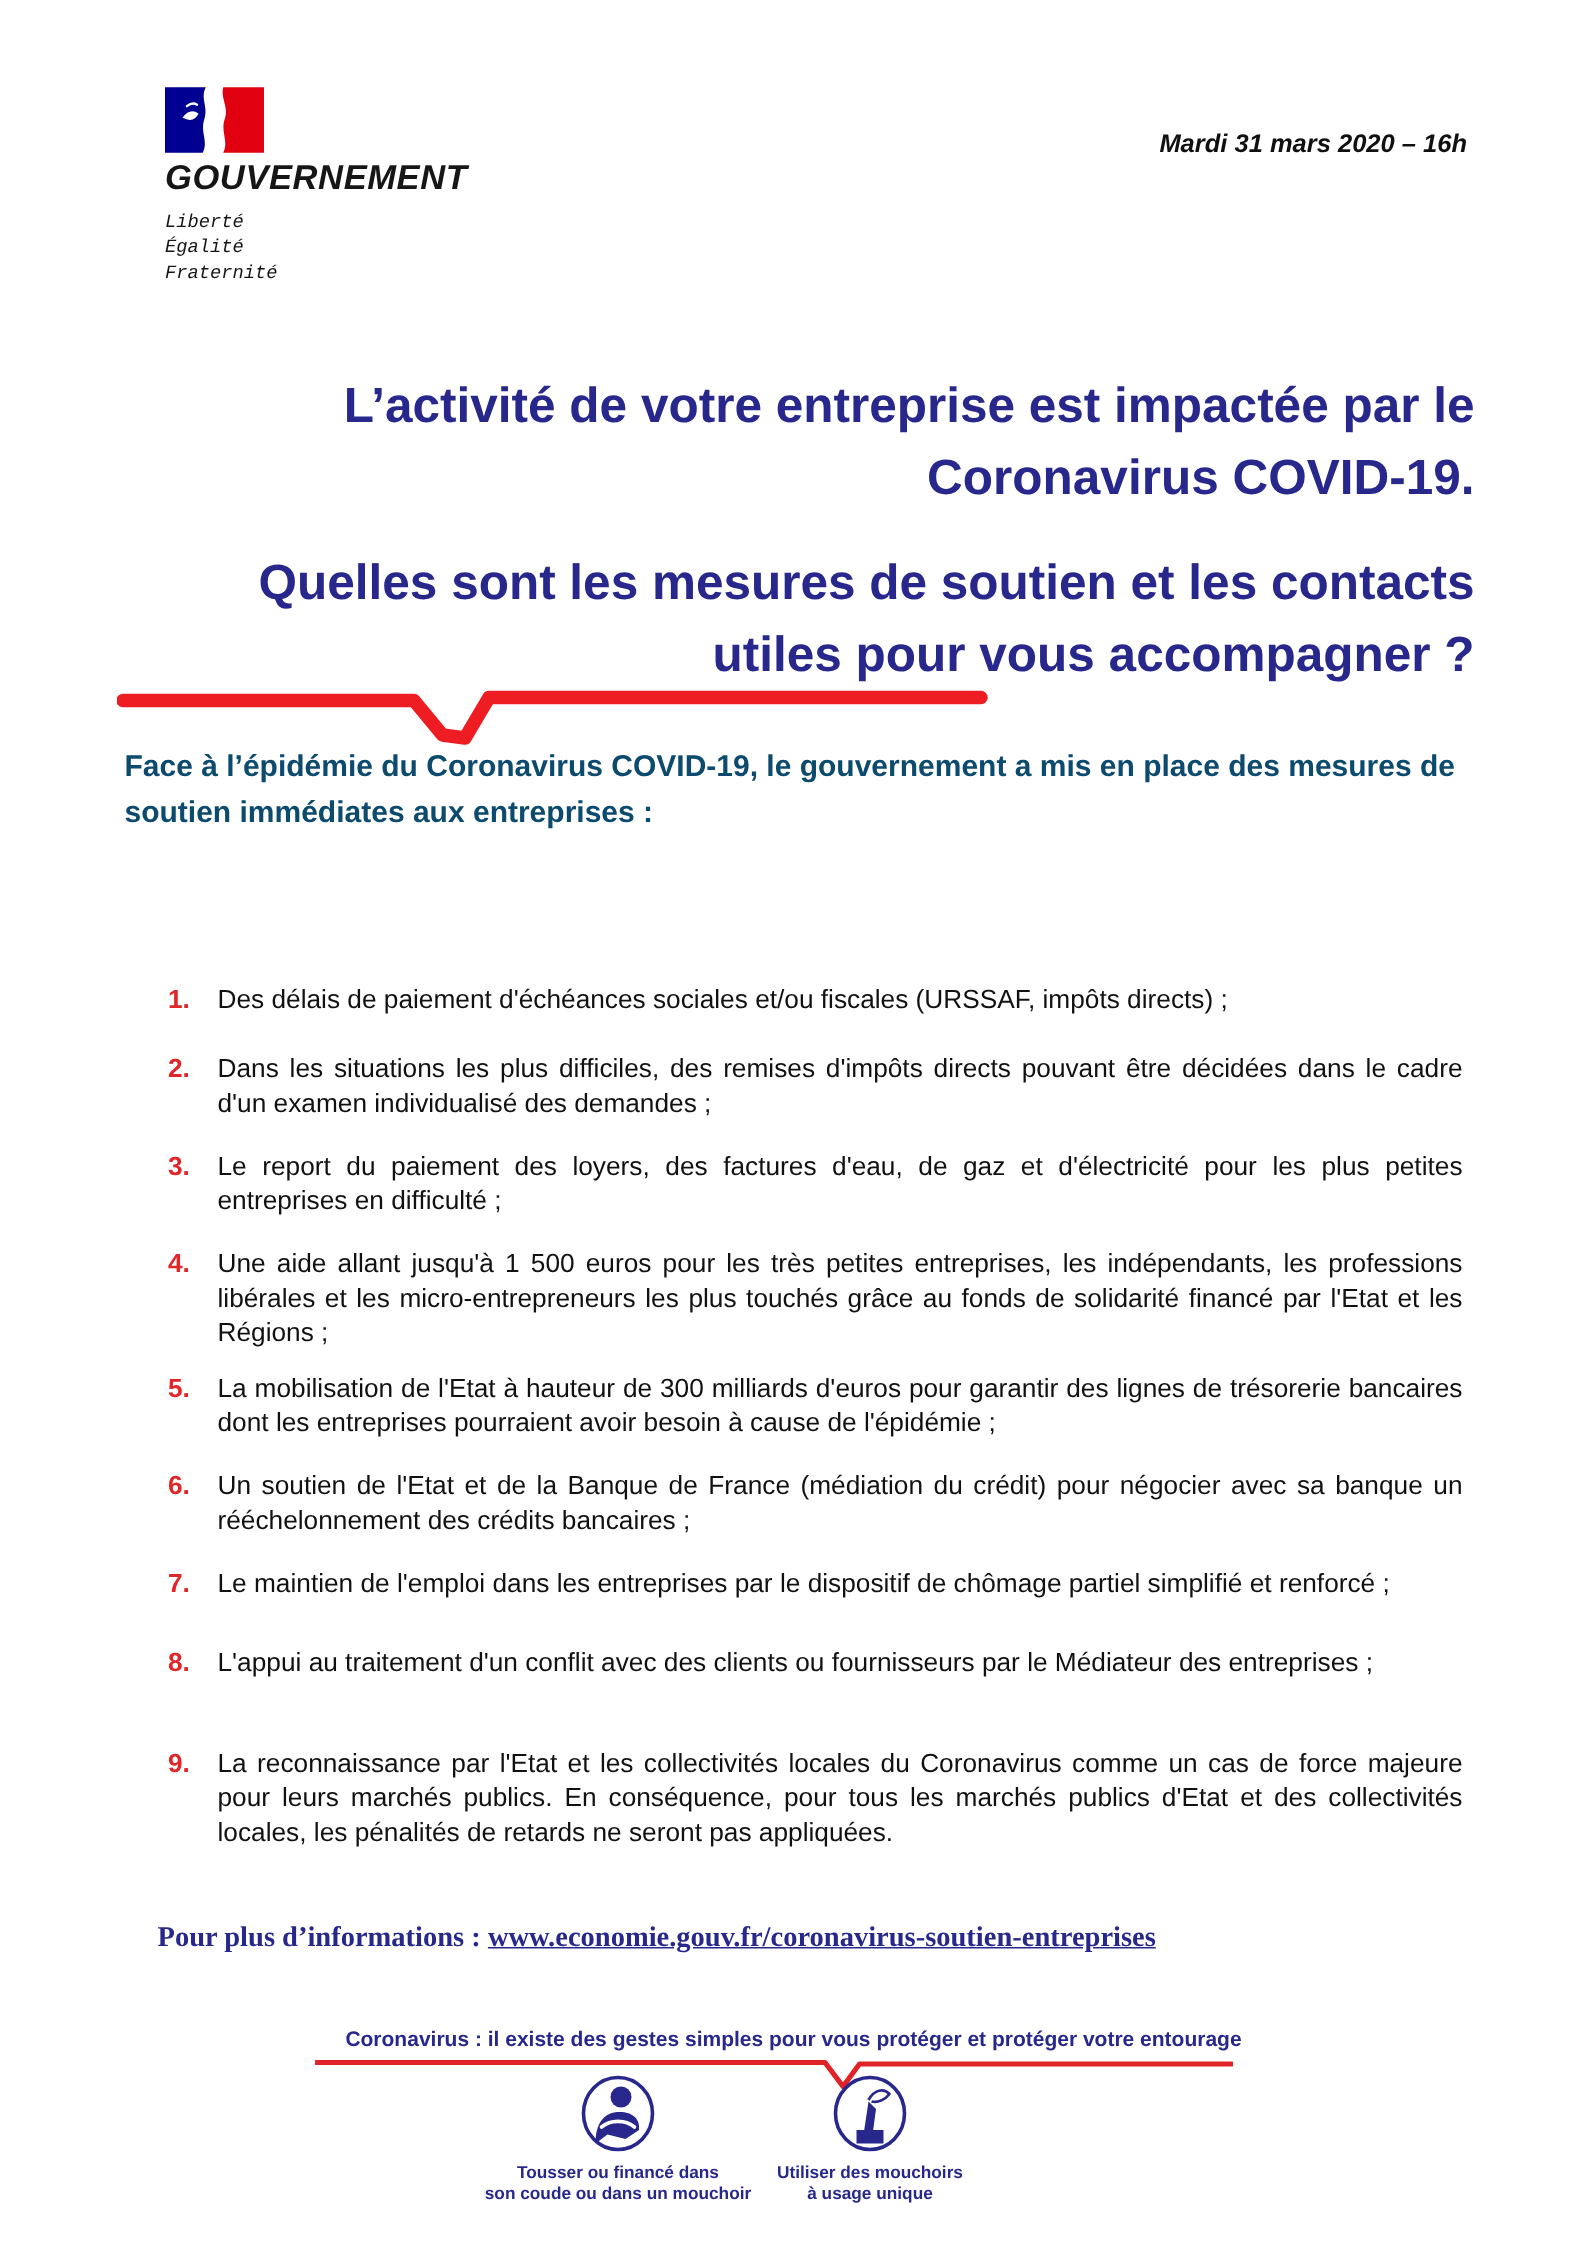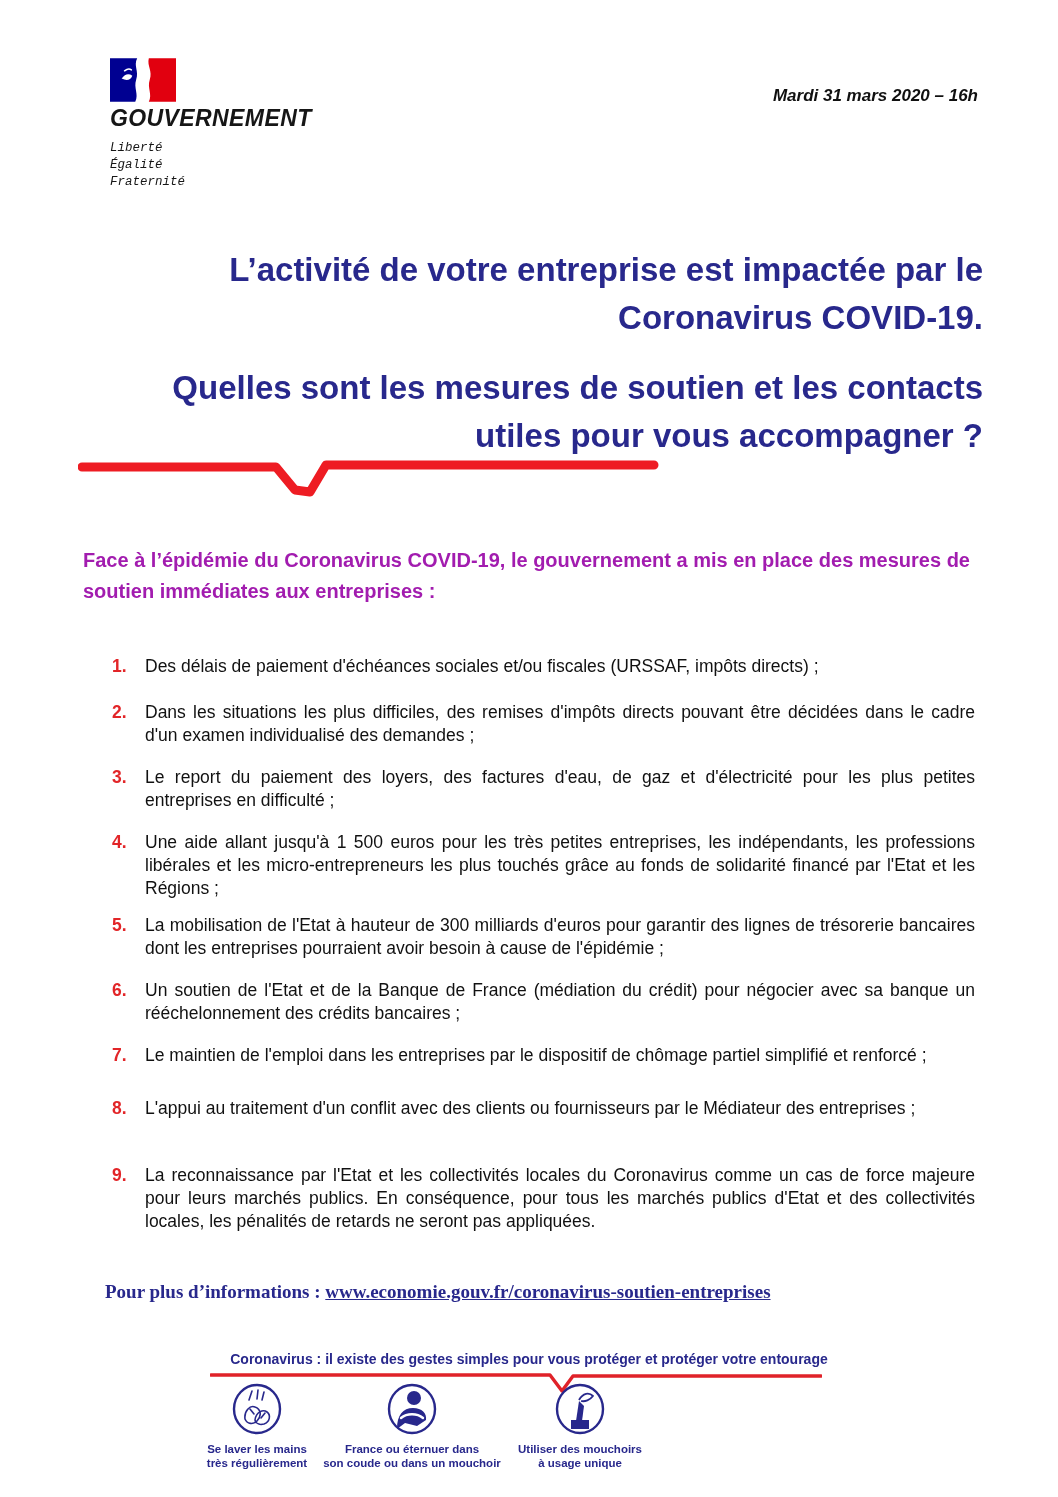--- a/index.html
+++ b/index.html
@@ -15,22 +15,22 @@
   .date{position:absolute;right:80px;top:86px;font-size:17px;font-weight:bold;font-style:italic;color:#101010;white-space:nowrap;}
   
   .title,.subtitle{
     position:absolute;left:83px;width:900px;margin:0;
     font-size:33px;line-height:48px;font-weight:bold;color:#28288C;text-align:right;
   }
   .title{top:246px;}
   .subtitle{top:364px;}
   .underline-svg{position:absolute;left:78px;top:458px;width:582px;height:42px;}
   
-  .intro{position:absolute;left:83px;top:545px;width:900px;margin:0;
-    font-size:20px;line-height:31px;font-weight:bold;color:#a21caf;}
+  .intro{position:absolute;left:83px;top:496px;width:900px;margin:0;
+    font-size:20px;line-height:31px;font-weight:bold;color:#0c4a6e;}
   
   .measure{position:absolute;left:112px;width:863px;}
   .measure .num{position:absolute;left:0;top:0;width:26px;font-size:17.5px;line-height:23px;font-weight:bold;color:#E22528;}
   .measure p{margin:0 0 0 33px;font-size:17.5px;line-height:23px;color:#111111;text-align:justify;}
   
   .info{position:absolute;left:105px;top:1281px;width:880px;margin:0;
     font-size:19px;font-weight:bold;color:#28288C;font-family:Liberation Serif, serif;}
   .info a{color:#28288C;text-decoration:underline;}
   
   .banner-title{position:absolute;left:129px;top:1351px;width:800px;margin:0;
@@ -107,48 +107,30 @@
     <p>La reconnaissance par l'Etat et les collectivités locales du Coronavirus comme un cas de force majeure pour leurs marchés publics. En conséquence, pour tous les marchés publics d'Etat et des collectivités locales, les pénalités de retards ne seront pas appliquées.</p>
   </div>
 
   <p class="info"><span>Pour plus d’informations&nbsp;: </span><a href="#">www.economie.gouv.fr/coronavirus-soutien-entreprises</a></p>
 
   <p class="banner-title">Coronavirus&nbsp;: il existe des gestes simples pour vous protéger et protéger votre entourage</p>
   <svg class="banner-line-svg" viewBox="0 0 612 26">
     <path d="M1,3 H340 L352,19 L363,4 H611" fill="none" stroke="#E02229" stroke-width="3.4" stroke-linejoin="round" stroke-linecap="round"></path>
   </svg>
 
-  <div class="gesture" style="left:162px">
-    <svg class="badge" viewBox="0 0 50 52">
-      <ellipse cx="25" cy="26" rx="23" ry="24" fill="none" stroke="#28288C" stroke-width="2.4"></ellipse>
-      <g stroke="#28288C" stroke-width="1.6" fill="none" stroke-linecap="round">
-        <path d="M20,8 L17,17"></path>
-          <path d="M26,7 L25,16"></path>
-          <path d="M32,9 L30,17"></path>
-        <path d="M13,36 C12,28 18,22 23,24 C29,26 30,33 25,38 C21,42 15,41 13,36 Z"></path>
-        <path d="M23,37 C24,29 31,26 35,29 C39,32 38,39 32,41 C28,42 24,41 23,37 Z"></path>
-        <path d="M18,26 L22,31"></path>
-          <path d="M33,30 L29,35"></path>
-      </g>
-    </svg>
-    <div class="caption">
-      <div>Se laver les mains</div>
-      <div>très régulièrement</div>
-    </div>
-  </div>
 
   <div class="gesture" style="left:317px">
     <svg class="badge" viewBox="0 0 50 52">
       <ellipse cx="25" cy="26" rx="23" ry="24" fill="none" stroke="#28288C" stroke-width="2.4"></ellipse>
       <circle cx="27" cy="15" r="7" fill="#28288C"></circle>
       <path d="M10,46 C10,32 16,25 26,25 C35,25 40,30 39,37 L30,43 L18,40 Z" fill="#28288C"></path>
       <path d="M14,35 C20,30 30,30 36,35" stroke="#ffffff" stroke-width="2.4" fill="none" stroke-linecap="round"></path>
     </svg>
     <div class="caption">
-      <div>France ou éternuer dans</div>
+      <div>Tousser ou financé dans</div>
       <div>son coude ou dans un mouchoir</div>
     </div>
   </div>
 
   <div class="gesture" style="left:485px">
     <svg class="badge" viewBox="0 0 50 52">
       <ellipse cx="25" cy="26" rx="23" ry="24" fill="none" stroke="#28288C" stroke-width="2.4"></ellipse>
       <rect x="16" y="37" width="18" height="9" fill="#28288C"></rect>
       <path d="M21,38 L24,18 L29,23 L27,38 Z" fill="#28288C"></path>
       <path d="M24,17 C28,10 34,9 38,13 C35,17 30,19 26,18" fill="none" stroke="#28288C" stroke-width="1.8" stroke-linejoin="round"></path>

